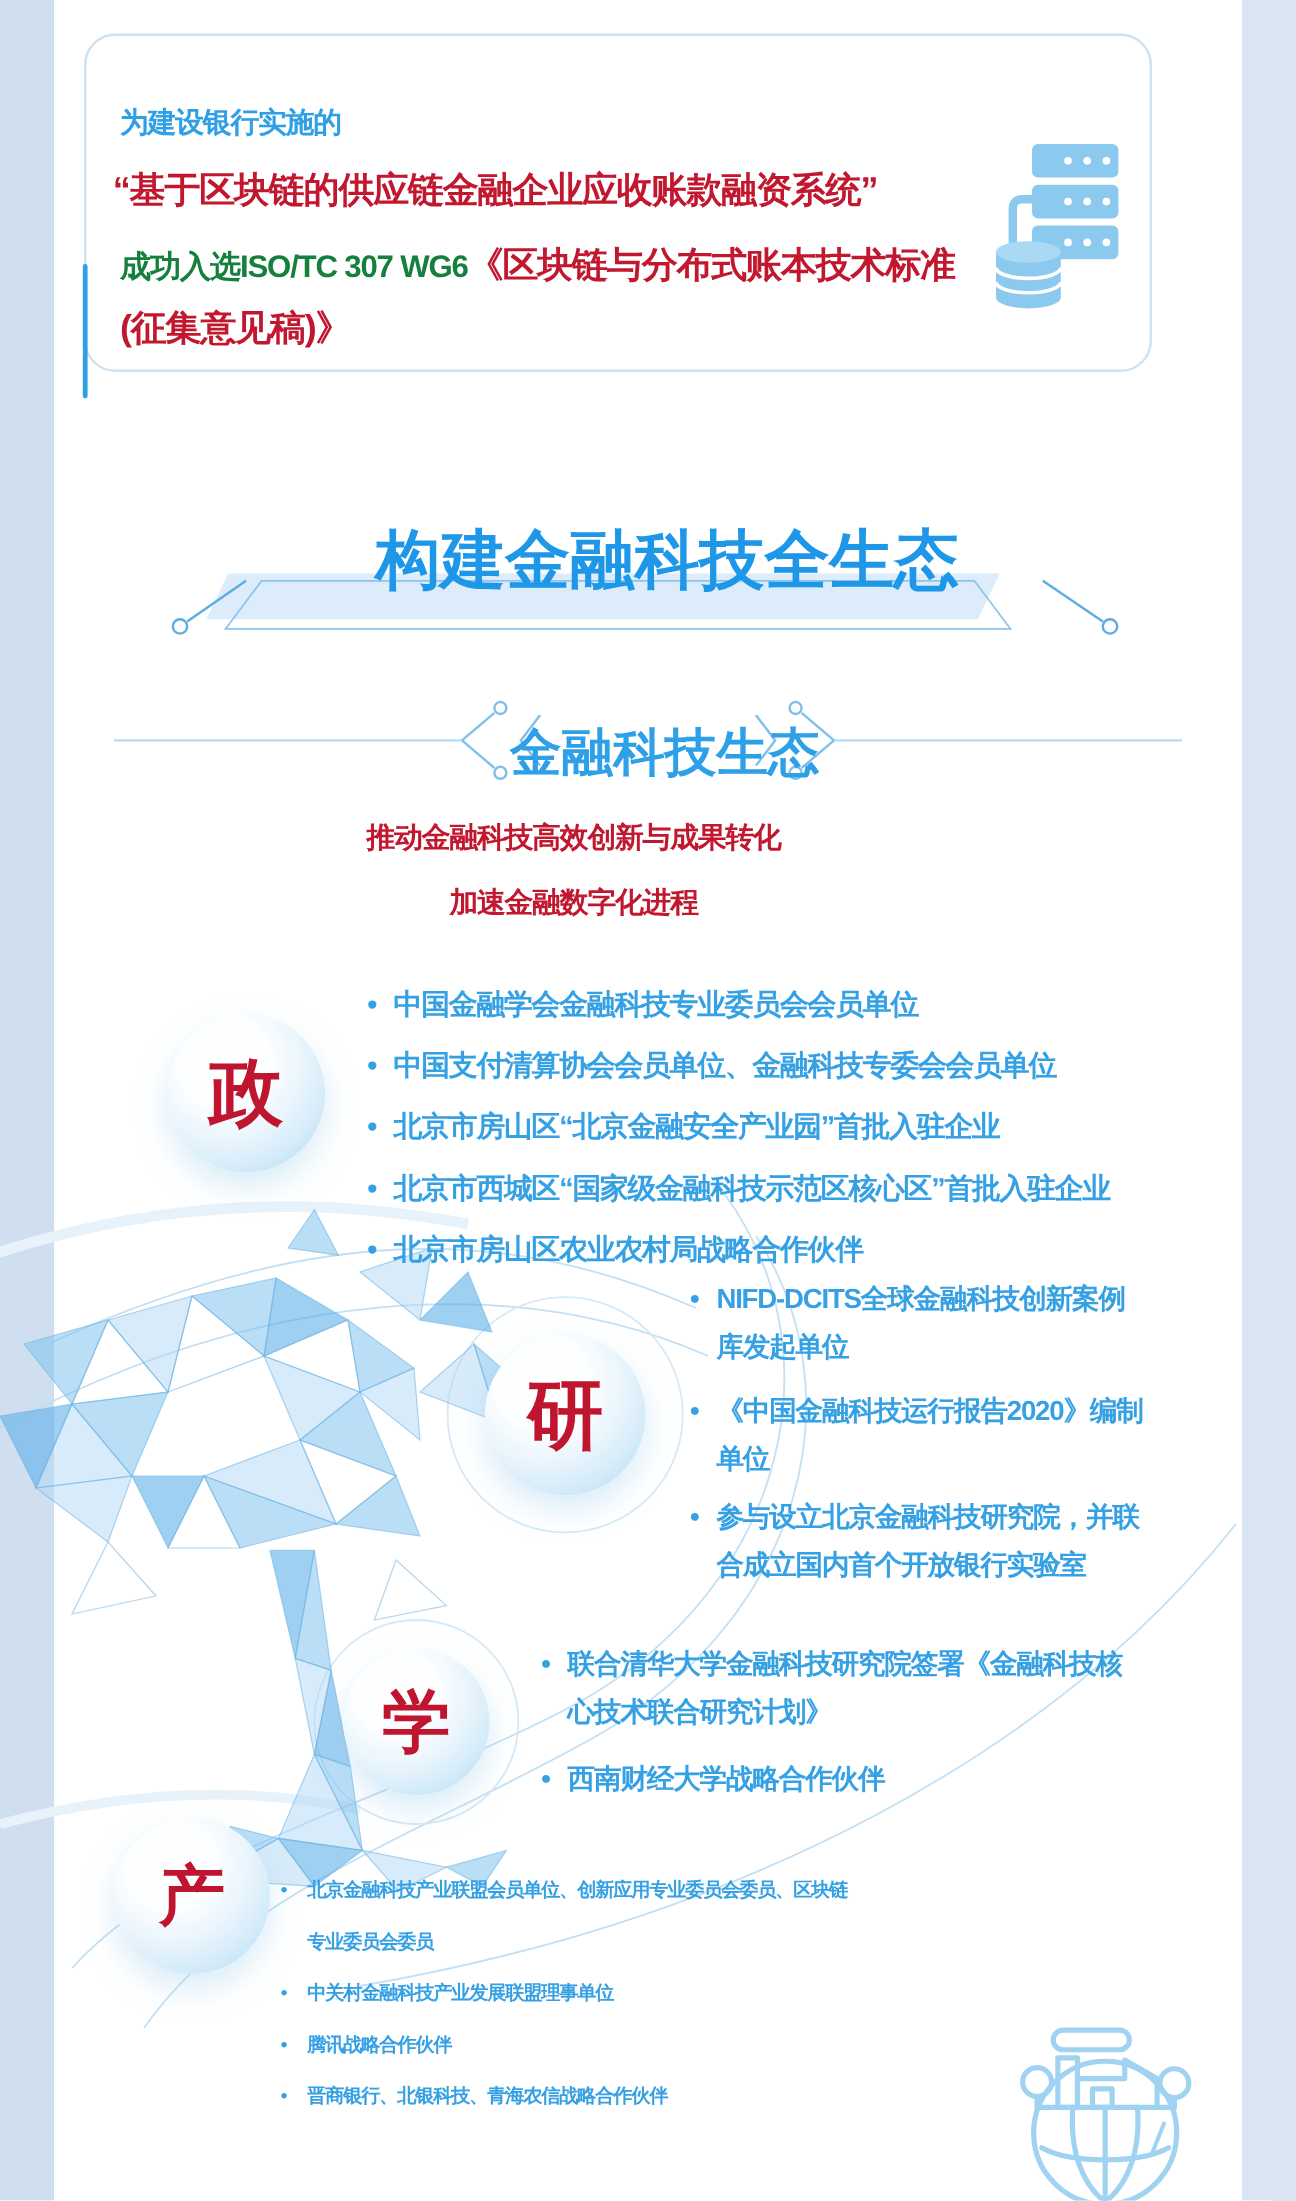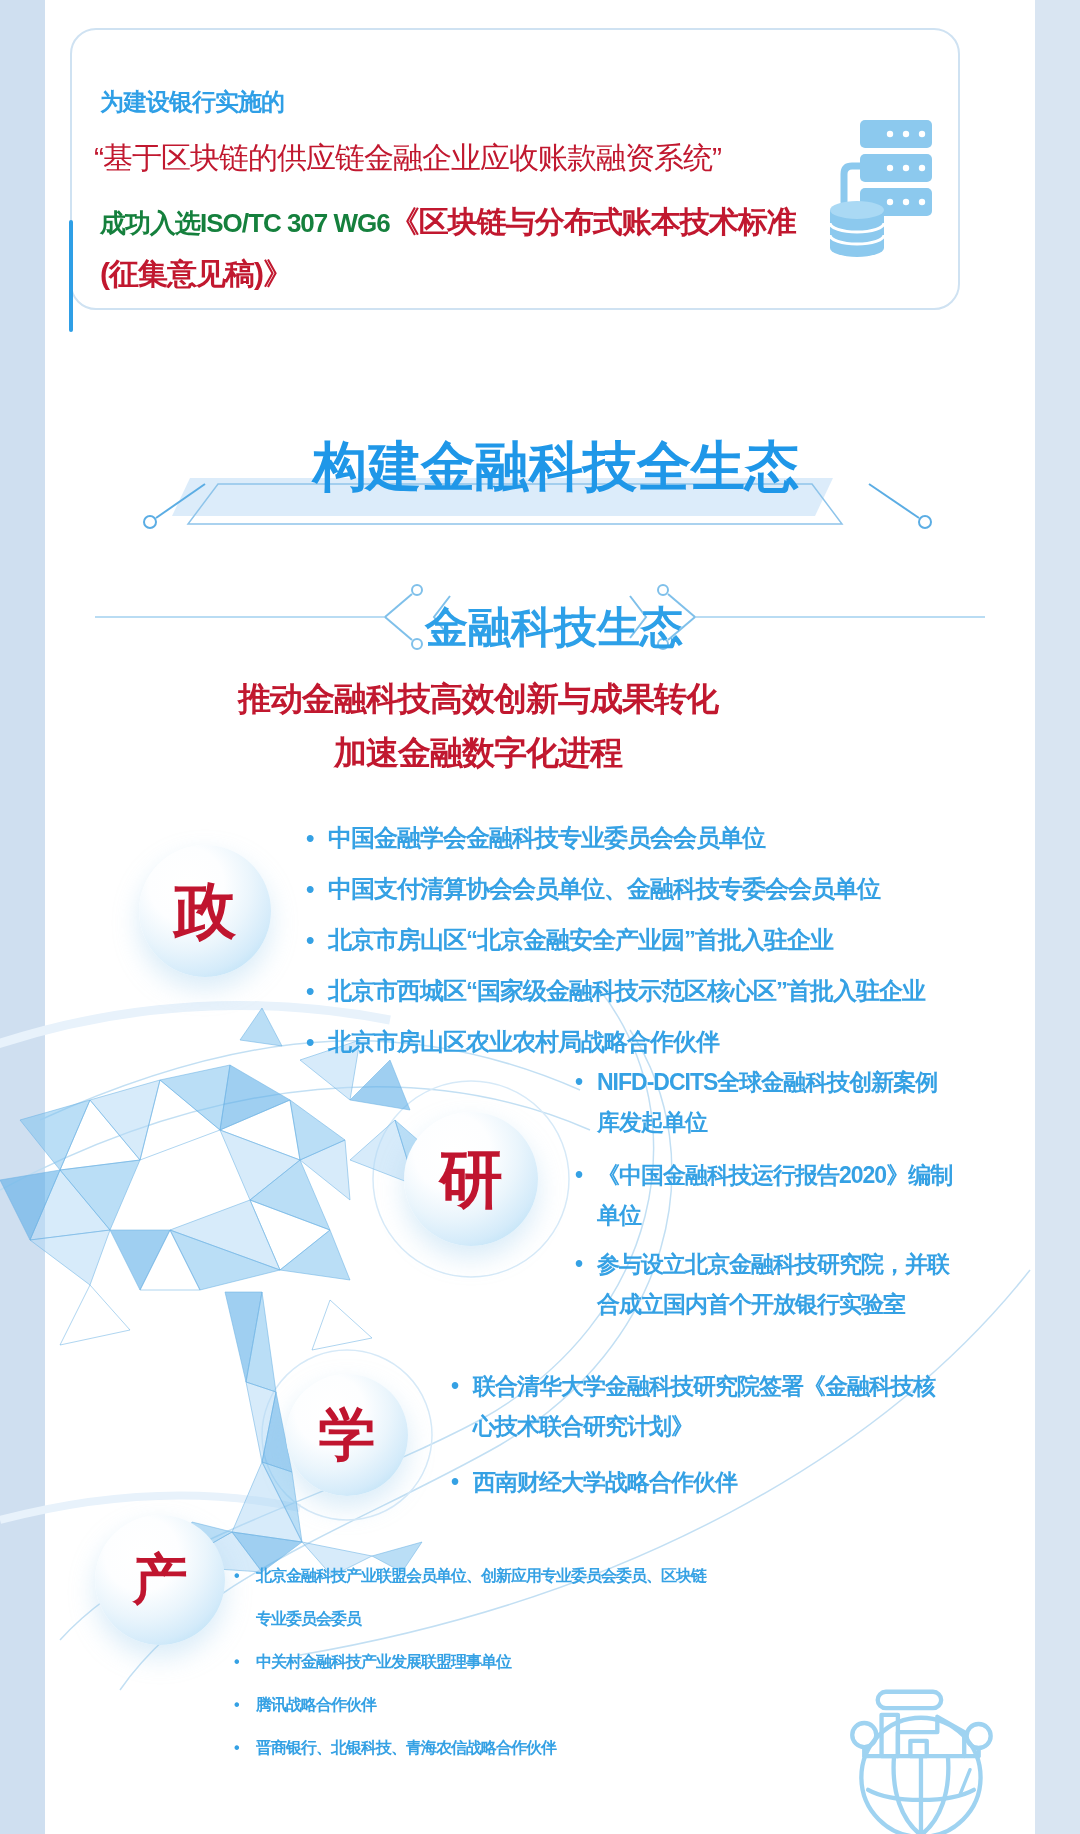--- a/index.html
+++ b/index.html
@@ -8,33 +8,33 @@
   .band{position:absolute;top:0;height:1834px;z-index:0;}
   .band.left{left:0;width:45px;background:#cfdff0;}
   .band.right{left:1035px;width:45px;background:#d9e5f2;}
   svg.bg{position:absolute;left:0;top:0;z-index:1;}
 
   
   .card{position:absolute;left:70px;top:28px;width:886px;height:278px;background:#fff;
         border:2px solid #cfe2f2;border-radius:26px;z-index:3;}
   .card-accent{position:absolute;left:-3px;top:190px;width:4px;height:112px;background:#2f9fe6;border-radius:2px;}
   .card-line1{position:absolute;left:28px;top:56px;font-size:24px;font-weight:600;color:#2f9fe6;letter-spacing:-1px;}
-  .card-line2{position:absolute;left:22px;top:108px;font-size:30px;font-weight:400;color:#c1182f;letter-spacing:-1px;}
+  .card-line2{position:absolute;left:22px;top:108px;font-size:30px;font-weight:700;color:#c1182f;letter-spacing:-1px;}
   .card-line3{position:absolute;left:28px;top:168px;width:700px;line-height:47px;letter-spacing:-1px;}
   .card-line3 .blue{font-size:26px;font-weight:600;color:#15803d;}
   .card-line3 .red{font-size:30px;font-weight:700;color:#c1182f;}
   .card-icon{position:absolute;left:758px;top:80px;}
 
   
   .main-title{position:absolute;left:0;top:415px;width:1080px;margin:16px;text-align:center;
               font-size:54px;font-weight:700;color:#1f97e8;letter-spacing:0;z-index:3;}
   .section-header{position:absolute;left:14px;top:599px;width:1080px;margin:0;text-align:center;
               font-size:43px;font-weight:700;color:#2da0e8;z-index:3;}
   .subtitle{position:absolute;left:0;top:672px;width:956px;text-align:center;z-index:3;
-            font-size:33px;font-weight:700;color:#c1182f;line-height:54px;letter-spacing:-1px;}
+            font-size:24px;font-weight:700;color:#c1182f;line-height:54px;letter-spacing:-1px;}
 
   
   .bubble{position:absolute;border-radius:50%;z-index:2;display:flex;align-items:center;justify-content:center;
     background:radial-gradient(circle at 36% 30%, #ffffff 0%, #fdfeff 30%, #eaf5fc 52%, #d4ebfa 72%, #b9e0f6 88%, #cdeafa 100%);
     box-shadow:0 12px 26px rgba(150,200,235,.35);}
   .bubble span{font-weight:700;color:#c0152f;}
   .bub-gov{left:139px;top:845px;width:132px;height:132px;}  .bub-gov span{font-size:62px;}
   .bub-res{left:404px;top:1112px;width:134px;height:134px;} .bub-res span{font-size:64px;}
   .bub-aca{left:286px;top:1374px;width:122px;height:122px;} .bub-aca span{font-size:57px;}
   .bub-ind{left:95px;top:1515px;width:130px;height:130px;}  .bub-ind span{font-size:55px;}

